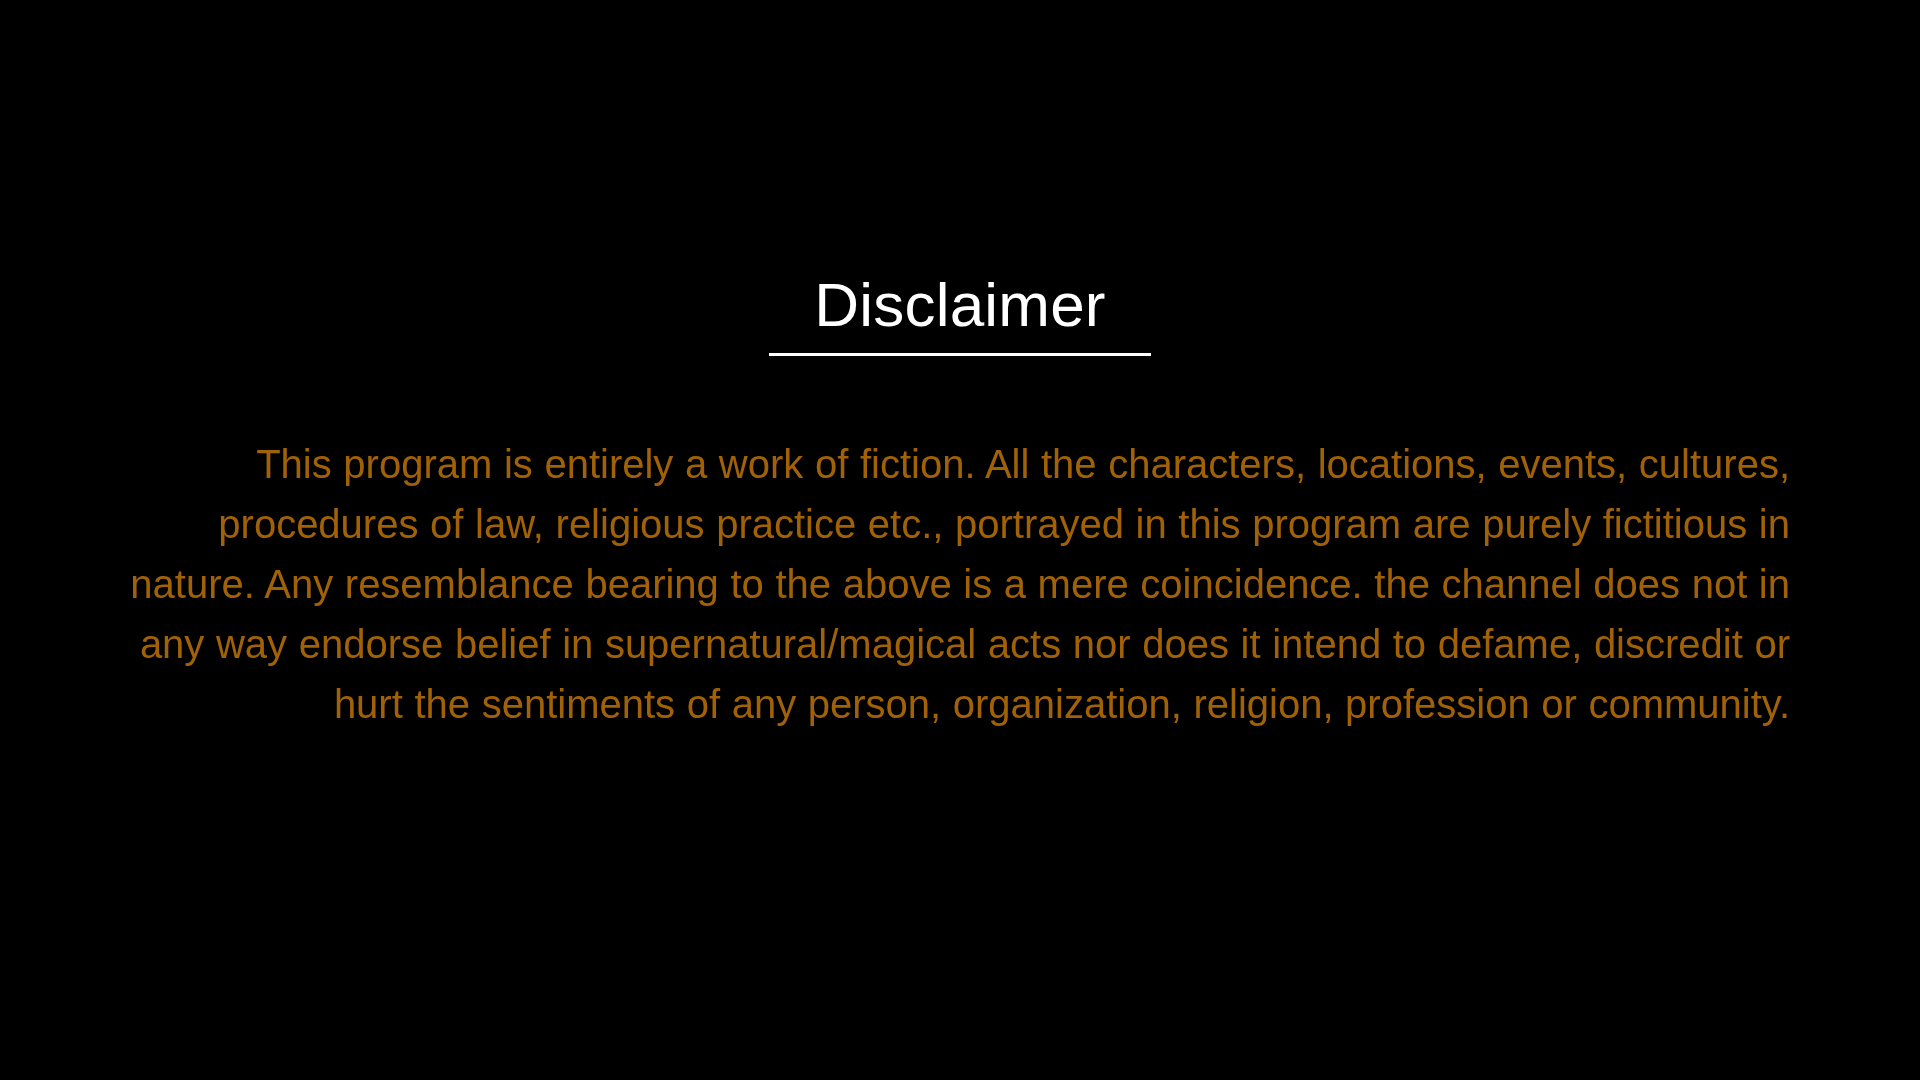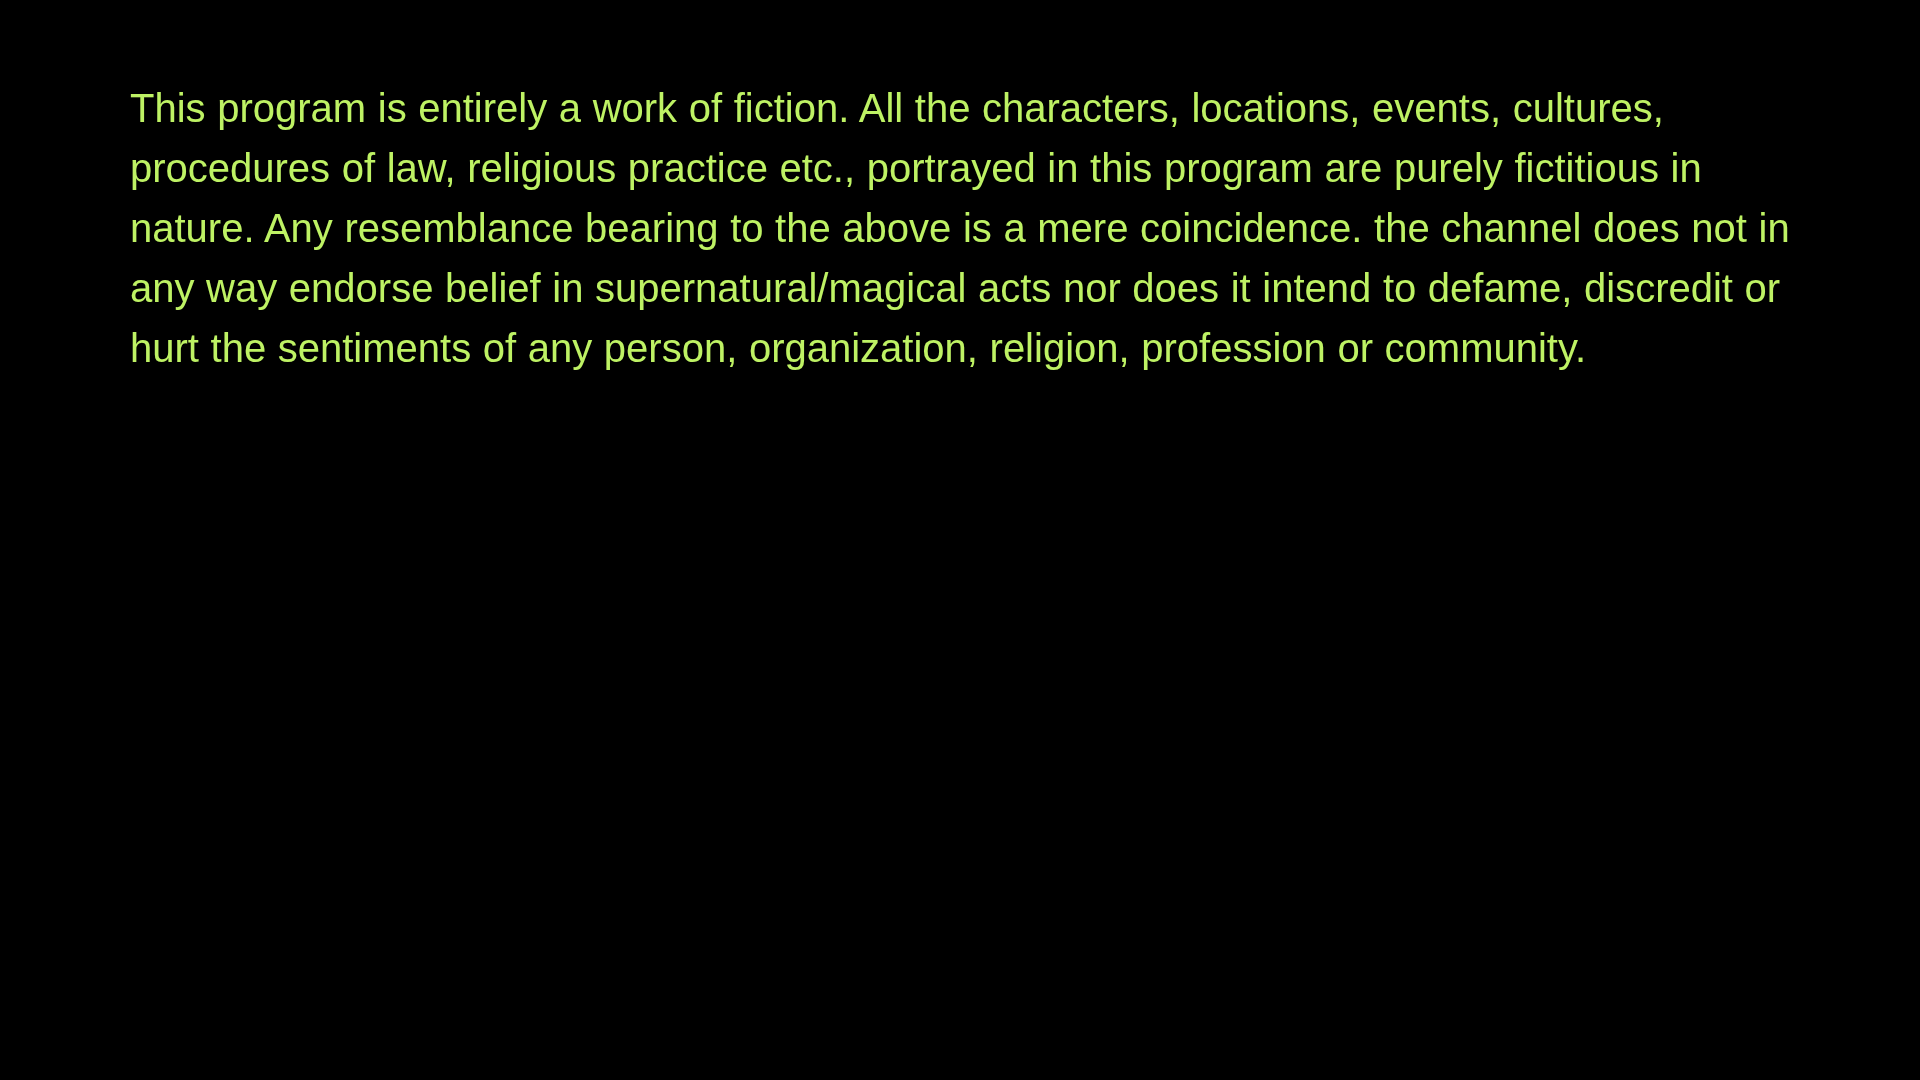--- a/index.html
+++ b/index.html
@@ -45,28 +45,32 @@
   }
   .body-block {
     margin-top: 38px;
     width: 1660px;
     text-align: center;
   }
   .body-text {
     font-size: 40px;
     line-height: 60px;
     font-weight: 400;
-    color: #bef264;
-    text-align: left;
+    color: #a16207;
+    text-align: right;
     word-spacing: 0.5px;
   }
 </style>
 </head>
 <body>
 
 <div class="slide">
 
+  <div class="title-block">
+    <div class="title">Disclaimer</div>
+    <div class="title-rule"></div>
+  </div>
 
   <div class="body-block">
     <p class="body-text">This program is entirely a work of fiction. All the characters, locations, events, cultures, procedures of law, religious practice etc., portrayed in this program are purely fictitious in nature. Any resemblance bearing to the above is a mere coincidence. the channel does not in any way endorse belief in supernatural/magical acts nor does it intend to defame, discredit or hurt the sentiments of any person, organization, religion, profession or community.</p>
   </div>
 
 </div>
 
 </body></html>

